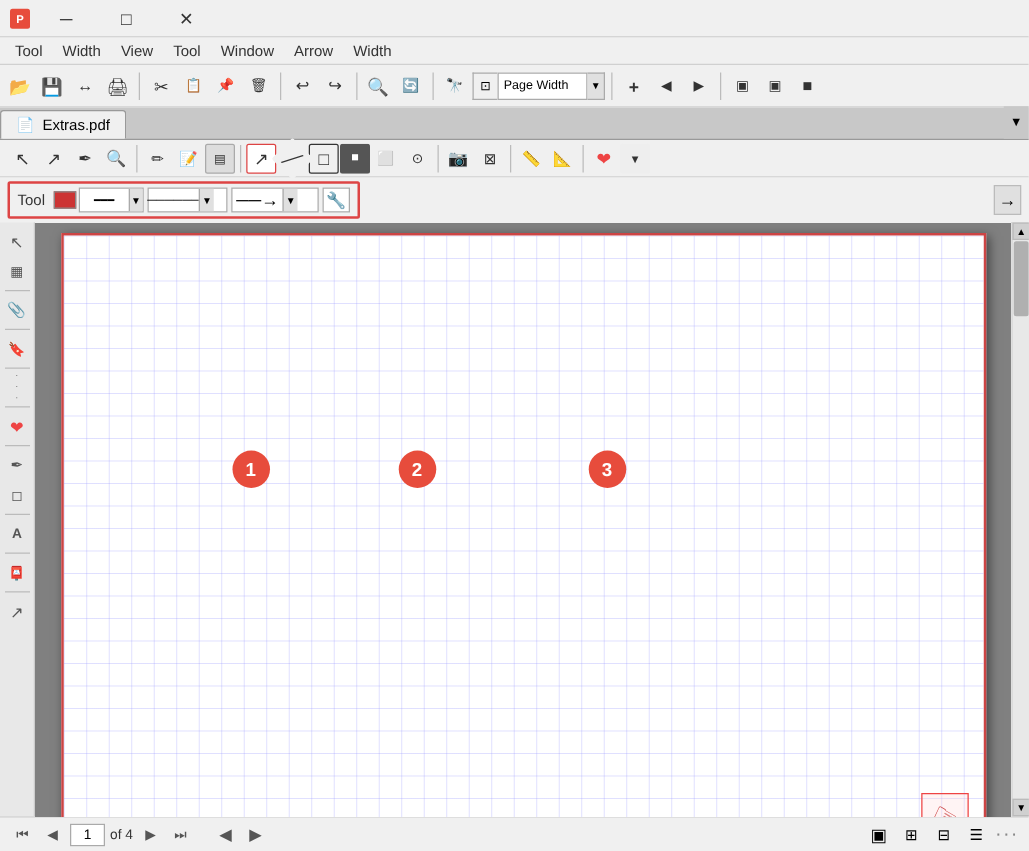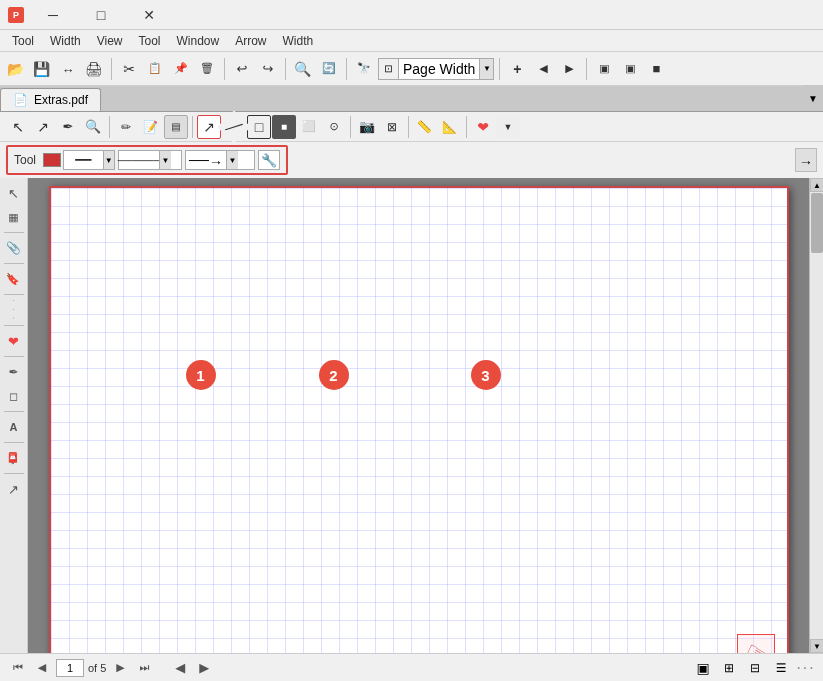--- a/index.html
+++ b/index.html
@@ -353,21 +353,21 @@
   <button class="tb-btn" style="font-size:13px">↩</button>
   <button class="tb-btn" style="font-size:13px">↪</button>
   <div class="tb-separator"></div>
   <button class="tb-btn">🔍</button>
   <button class="tb-btn" style="font-size:11px">🔄</button>
   <div class="tb-separator"></div>
   <button class="tb-btn" style="font-size:11px">🔭</button>
 
   <div style="display:flex; align-items:center; height:22px;">
     <div style="width:20px;height:22px;background:#f0f0f0;border:1px solid #aaa;border-right:none;display:flex;align-items:center;justify-content:center;font-size:10px;">⊡</div>
-    <div style="background:white;border:1px solid #aaa;height:22px;display:flex;align-items:center;padding:0 4px;font-size:14px;min-width:72px;">Page Width</div>
+    <div style="background:white;border:1px solid #aaa;height:22px;display:flex;align-items:center;padding:0 4px;font-size:10px;min-width:72px;">Page Width</div>
     <div style="width:14px;height:22px;background:#e0e0e0;border:1px solid #aaa;border-left:none;display:flex;align-items:center;justify-content:center;font-size:8px;">▼</div>
   </div>
   <div class="tb-separator"></div>
   <button class="tb-btn" style="font-size:14px;font-weight:bold">+</button>
   <button class="tb-btn" style="font-size:11px">◀</button>
   <button class="tb-btn" style="font-size:11px">▶</button>
   <div class="tb-separator"></div>
   <button class="tb-btn" style="font-size:11px">▣</button>
   <button class="tb-btn" style="font-size:11px">▣</button>
   <button class="tb-btn" style="font-size:13px">■</button>
@@ -492,21 +492,21 @@
       <div class="scrollbar-thumb"></div>
     </div>
     <div class="scrollbar-btn">▼</div>
   </div>
 </div>
 
 <div class="status-bar">
   <button class="nav-btn">⏮</button>
   <button class="nav-btn">◀</button>
   <input class="page-input" type="text" value="1" style="">
-  <span class="page-info">of 5</span>
+  <span class="page-info">of 4</span>
   <button class="nav-btn">▶</button>
   <button class="nav-btn">⏭</button>
   <div style="width:8px;"></div>
   <button class="nav-btn" style="font-size:13px">◀</button>
   <button class="nav-btn" style="font-size:13px">▶</button>
   <div class="status-spacer"></div>
   <button class="view-btn" style="font-size:14px">▣</button>
   <button class="view-btn" style="font-size:12px">⊞</button>
   <button class="view-btn" style="font-size:12px">⊟</button>
   <button class="view-btn" style="font-size:12px">☰</button>

